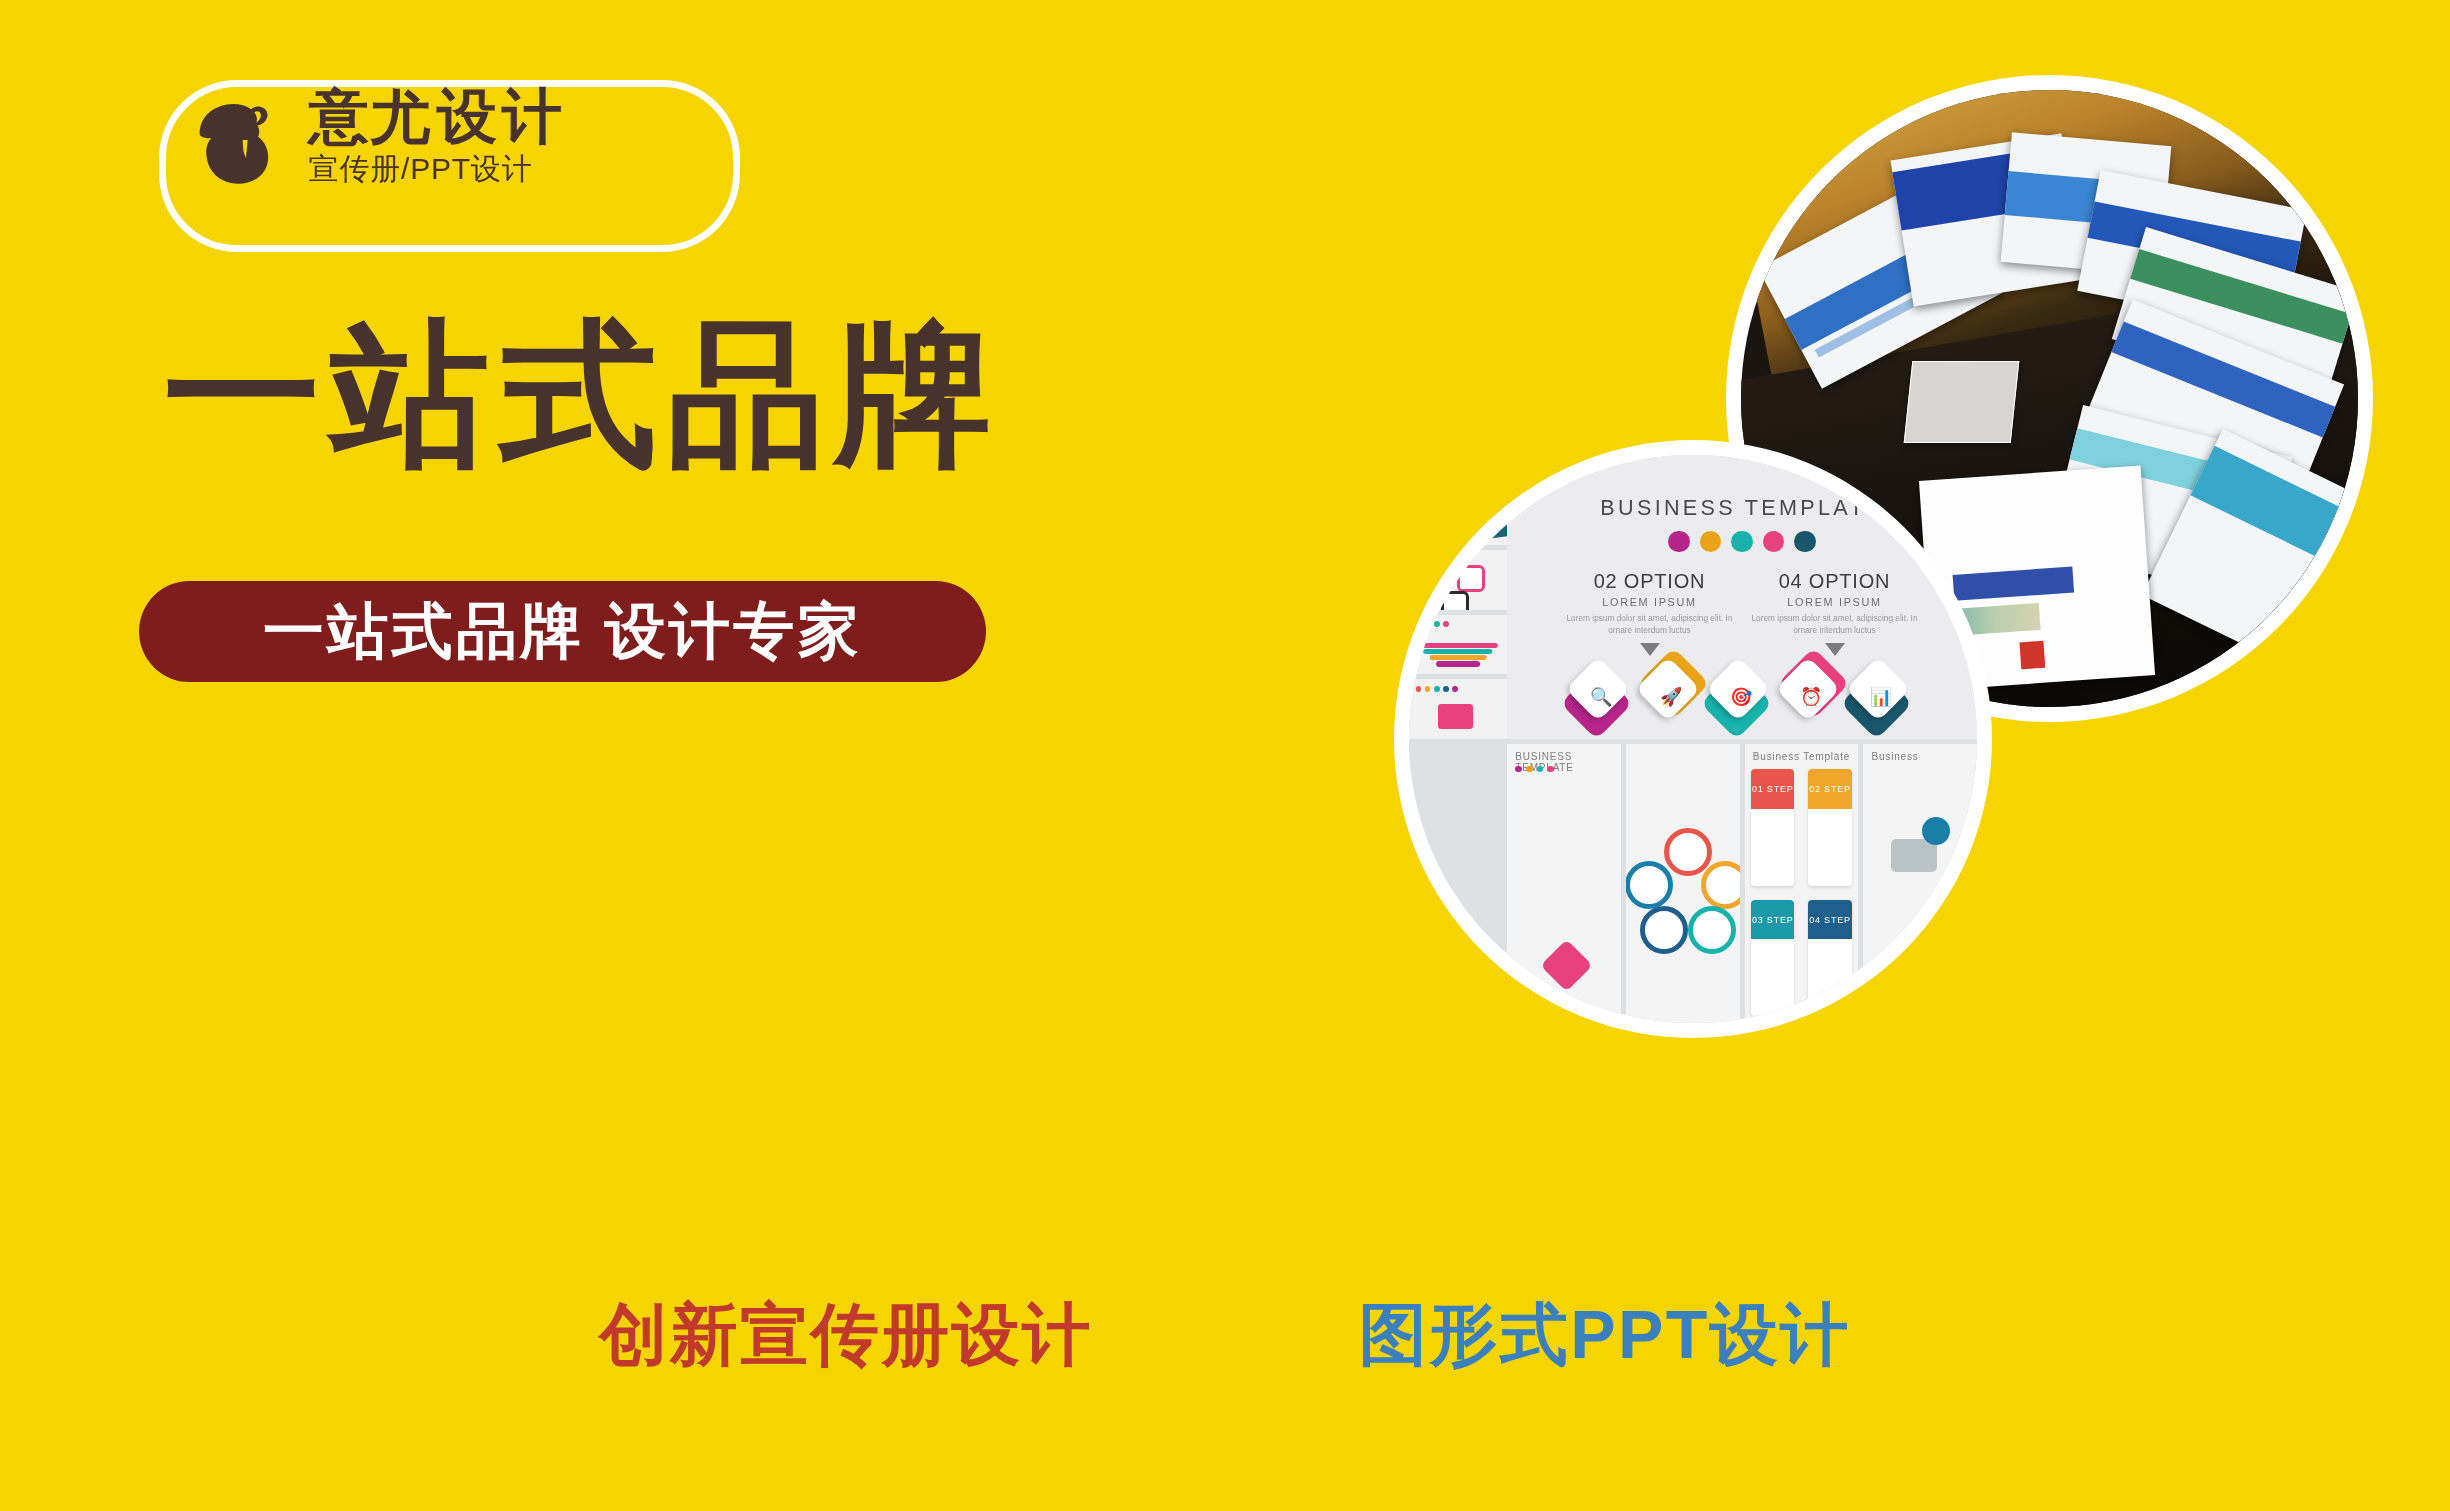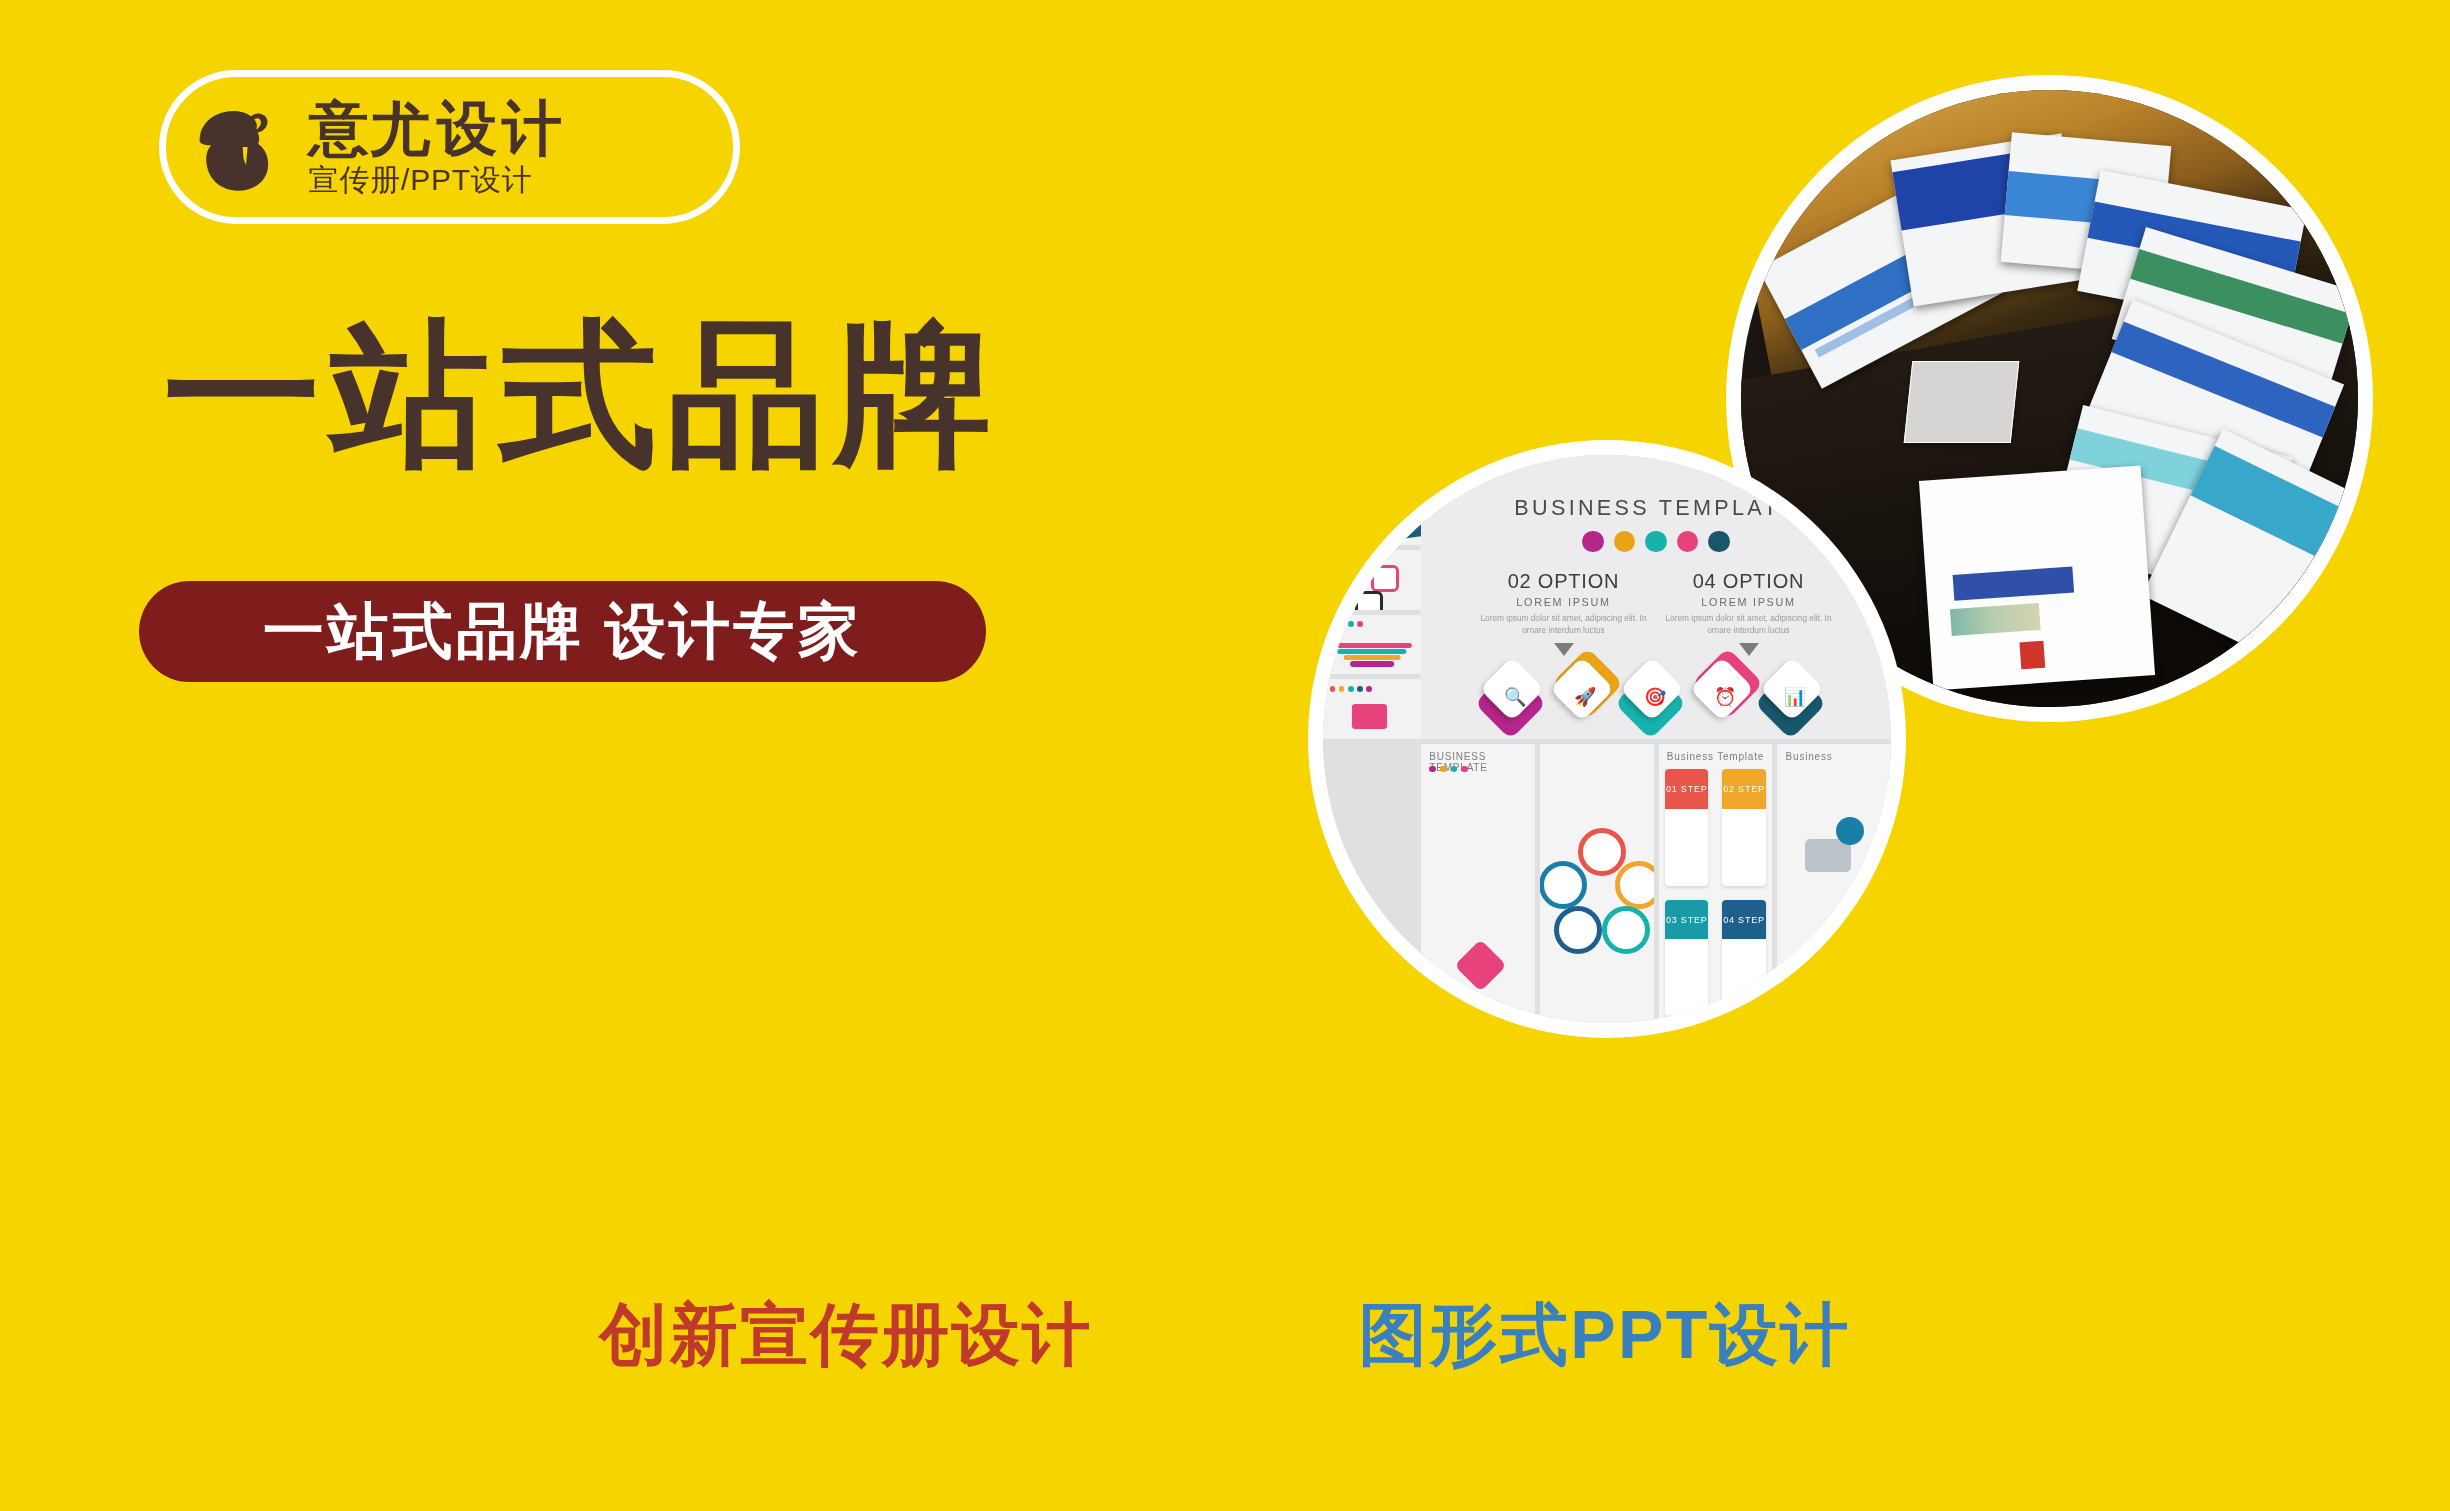--- a/index.html
+++ b/index.html
@@ -8,26 +8,26 @@
     width:2450px;height:1511px;
     background:#F5D400;
     font-family:"Liberation Sans","DejaVu Sans",sans-serif;
     overflow:hidden;
     position:relative;
   }
   .stage{position:absolute;inset:0;overflow:hidden;}
 
   
   .logo-box{
-    position:absolute;left:159px;top:70px;
-    width:581px;height:154px;
+    position:absolute;left:159px;top:80px;
+    width:581px;height:172px;
     border:7.5px solid #FFFFFF;
     border-radius:78px;
     box-sizing:border-box;
-    display:flex;align-items:center;
+    display:flex;align-items:flex-start;
   }
   .logo-mark{
     position:relative;
     width:106px;height:106px;
     margin-left:21.6px;flex:0 0 auto;
   }
   .logo-mark svg{display:block;width:106px;height:106px;}
   .logo-text{
     margin-left:15px;display:flex;flex-direction:column;justify-content:center;
     line-height:1;
@@ -75,21 +75,21 @@
   .circle .inner{
     position:absolute;inset:15px;border-radius:50%;
     overflow:hidden;
   }
 
   
   #circle-photo{left:1726px;top:75px;width:647px;height:647px;z-index:3;}
   #circle-photo .inner{background:#1a1511;}
 
   
-  #circle-ppt{left:1308px;top:440px;width:598px;height:598px;z-index:4;}
+  #circle-ppt{left:1394px;top:440px;width:598px;height:598px;z-index:4;}
   #circle-ppt .inner{background:#e9e9ea;}
 
   
   .tbl-wood{
     position:absolute;left:-6%;top:-10%;width:120%;height:62%;
     background:linear-gradient(172deg,#c98f2e 0%,#d9a949 18%,#b9822b 44%,#8a5d1c 62%,#3a2a12 78%,#141006 100%);
     transform:rotate(-11deg);
     transform-origin:left top;
   }
   .tbl-dark{

